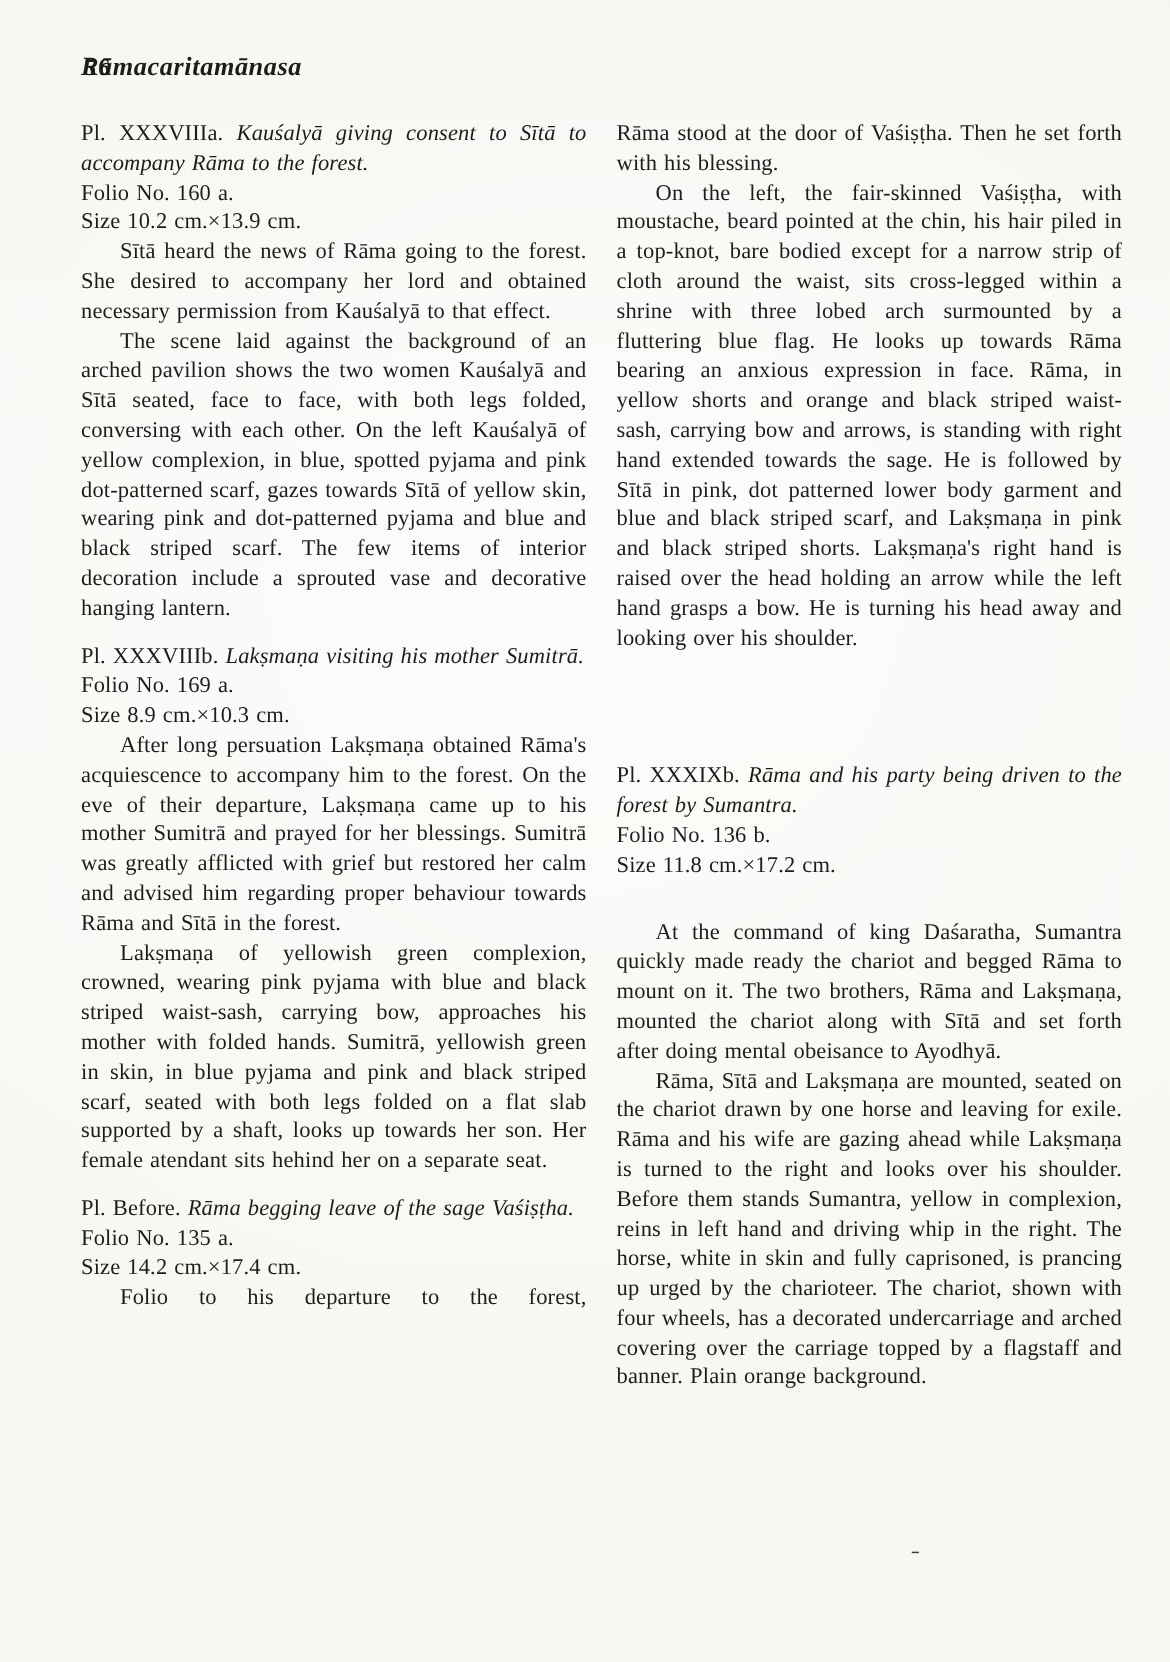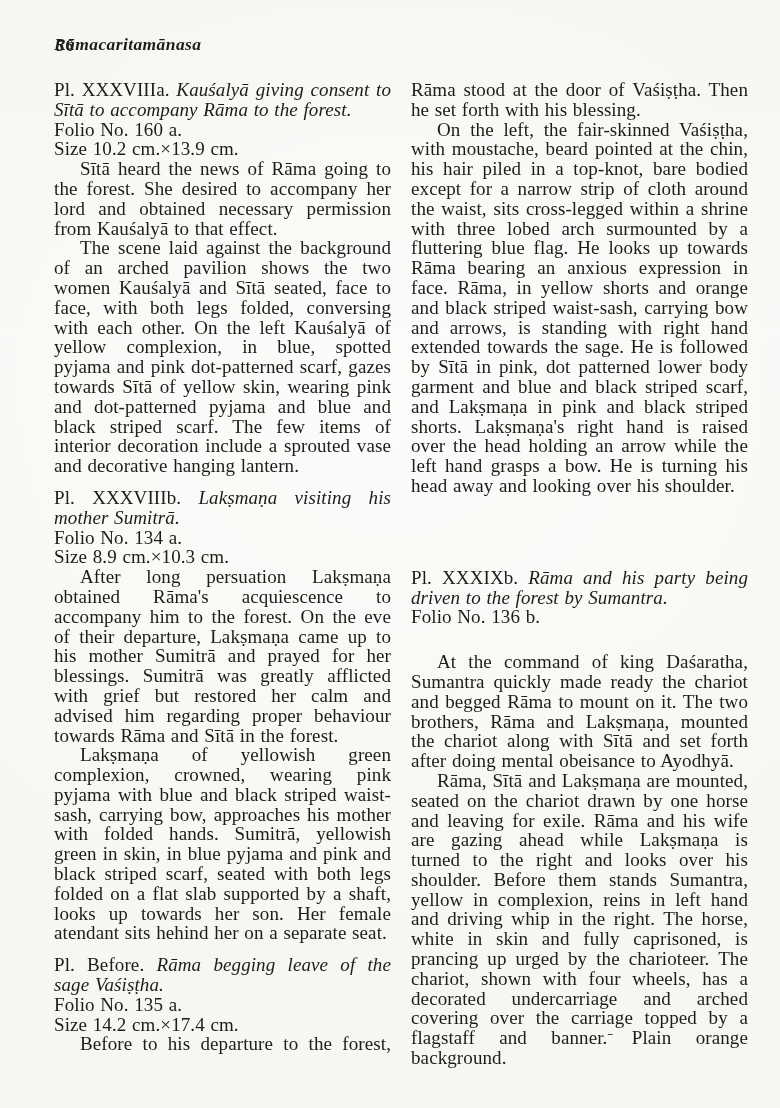--- a/index.html
+++ b/index.html
@@ -49,21 +49,21 @@
   }
   .columns {
     display: flex;
     gap: 20px;
   }
   .col {
     width: 337px;
   }
   .col p {
     margin: 0;
-    font-size: 19px;
+    font-size: 15px;
     line-height: 19.8px;
     text-align: justify;
     letter-spacing: 0.1px;
     word-spacing: 0.8px;
   }
   .entry-head { text-indent: 0; }
   .plate-title { font-style: italic; }
   .meta-line { text-align: left; }
   .para { text-indent: 26px; }
   .noindent { text-indent: 0; }
@@ -98,41 +98,42 @@
       <div>
         <p class="entry-head"><span>Pl. XXXVIIIa.</span> <span class="plate-title">Kauśalyā giving consent to Sītā to accompany Rāma to the forest.</span></p>
         <p class="meta-line">Folio No. 160 a.</p>
         <p class="meta-line">Size 10.2 cm.×13.9 cm.</p>
       </div>
       <p class="para">Sītā heard the news of Rāma going to the forest.  She desired to accompany her lord and obtained necessary permission from Kauśalyā to that effect.</p>
       <p class="para">The scene laid against the background of an arched pavilion shows the two women Kauśalyā and Sītā seated, face to face, with both legs folded, conversing with each other. On the left Kauśalyā of yellow complexion, in blue, spotted pyjama and pink dot-patterned scarf, gazes towards Sītā of yellow skin, wearing pink and dot-patterned pyjama and blue and black striped scarf.  The few items of interior decoration include a sprouted vase and decorative hanging lantern.</p>
 
       <div class="gap-sm">
         <p class="entry-head"><span>Pl. XXXVIIIb.</span> <span class="plate-title">Lakṣmaṇa visiting his mother Sumitrā.</span></p>
-        <p class="meta-line">Folio No. 134 a.</p>
+        <p class="meta-line">Folio No. 169 a.</p>
         <p class="meta-line">Size 8.9 cm.×10.3 cm.</p>
       </div>
       <p class="para">After long persuation Lakṣmaṇa obtained Rāma's acquiescence to accompany him to the forest.  On the eve of their departure, Lakṣmaṇa came up to his mother Sumitrā and prayed for her blessings.  Sumitrā was greatly afflicted with grief but restored her calm and advised him regarding proper behaviour towards Rāma and Sītā in the forest.</p>
       <p class="para">Lakṣmaṇa of yellowish green complexion, crowned, wearing pink pyjama with blue and black striped waist-sash, carrying bow, approaches his mother with folded hands. Sumitrā, yellowish green in skin, in blue pyjama and pink and black striped scarf, seated with both legs folded on a flat slab supported by a shaft, looks up towards her son. Her female atendant sits hehind her on a separate seat.</p>
 
       <div class="gap-sm">
         <p class="entry-head"><span>Pl. Before.</span> <span class="plate-title">Rāma begging leave of the sage Vaśiṣṭha.</span></p>
         <p class="meta-line">Folio No. 135 a.</p>
         <p class="meta-line">Size 14.2 cm.×17.4 cm.</p>
       </div>
-      <p class="para stretch">Before to his departure to the forest,</p>
+      <p class="para stretch">Folio to his departure to the forest,</p>
     </div>
 
     <div class="col">
       <p class="noindent">Rāma stood at the door of Vaśiṣṭha. Then he set forth with his blessing.</p>
       <p class="para">On the left, the fair-skinned Vaśiṣṭha, with moustache, beard pointed at the chin, his hair piled in a top-knot, bare bodied except for a narrow strip of cloth around the waist, sits cross-legged within a shrine with three lobed arch surmounted by a fluttering blue flag.  He looks up towards Rāma bearing an anxious expression in face.  Rāma, in yellow shorts and orange and black striped waist-sash, carrying bow and arrows, is standing with right hand extended towards the sage.  He is followed by Sītā in pink, dot patterned lower body garment and blue and black striped scarf, and Lakṣmaṇa in pink and black striped shorts. Lakṣmaṇa's right hand is raised over the head holding an arrow while the left hand grasps a bow.  He is turning his head away and looking over his shoulder.</p>
 
       <div class="gap-lg">
         <p class="entry-head"><span>Pl. XXXIXb.</span> <span class="plate-title">Rāma and his party being driven to the forest by Sumantra.</span></p>
         <p class="meta-line">Folio No. 136 b.</p>
+        <p class="meta-line">Size 11.8 cm.×17.2 cm.</p>
       </div>
       <p class="para gap-md">At the command of king Daśaratha, Sumantra quickly made ready the chariot and begged Rāma to mount on it.  The two brothers, Rāma and Lakṣmaṇa, mounted the chariot along with Sītā and set forth after doing mental obeisance to Ayodhyā.</p>
       <p class="para">Rāma, Sītā and Lakṣmaṇa are mounted, seated on the chariot drawn by one horse and leaving for exile.  Rāma and his wife are gazing ahead while Lakṣmaṇa is turned to the right and looks over his shoulder.  Before them stands Sumantra, yellow in complexion, reins in left hand and driving whip in the right.  The horse, white in skin and fully caprisoned, is prancing up urged by the charioteer.  The chariot, shown with four wheels, has a decorated undercarriage and arched covering over the carriage topped by a flagstaff and banner.  Plain orange background.</p>
     </div>
 
   </div>
 
   <span class="stray-mark">-</span>
 
 </div>

